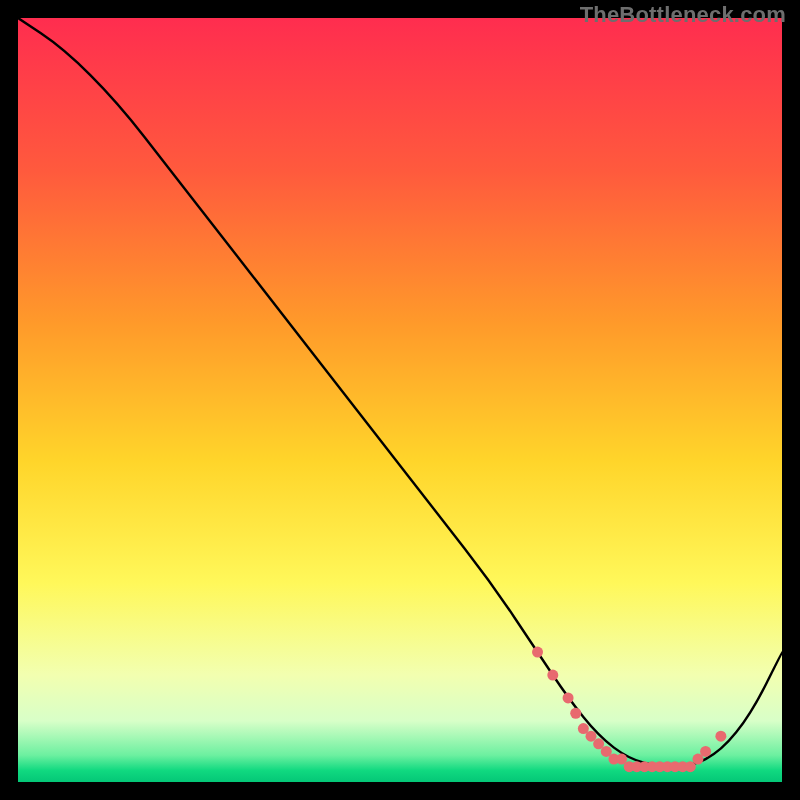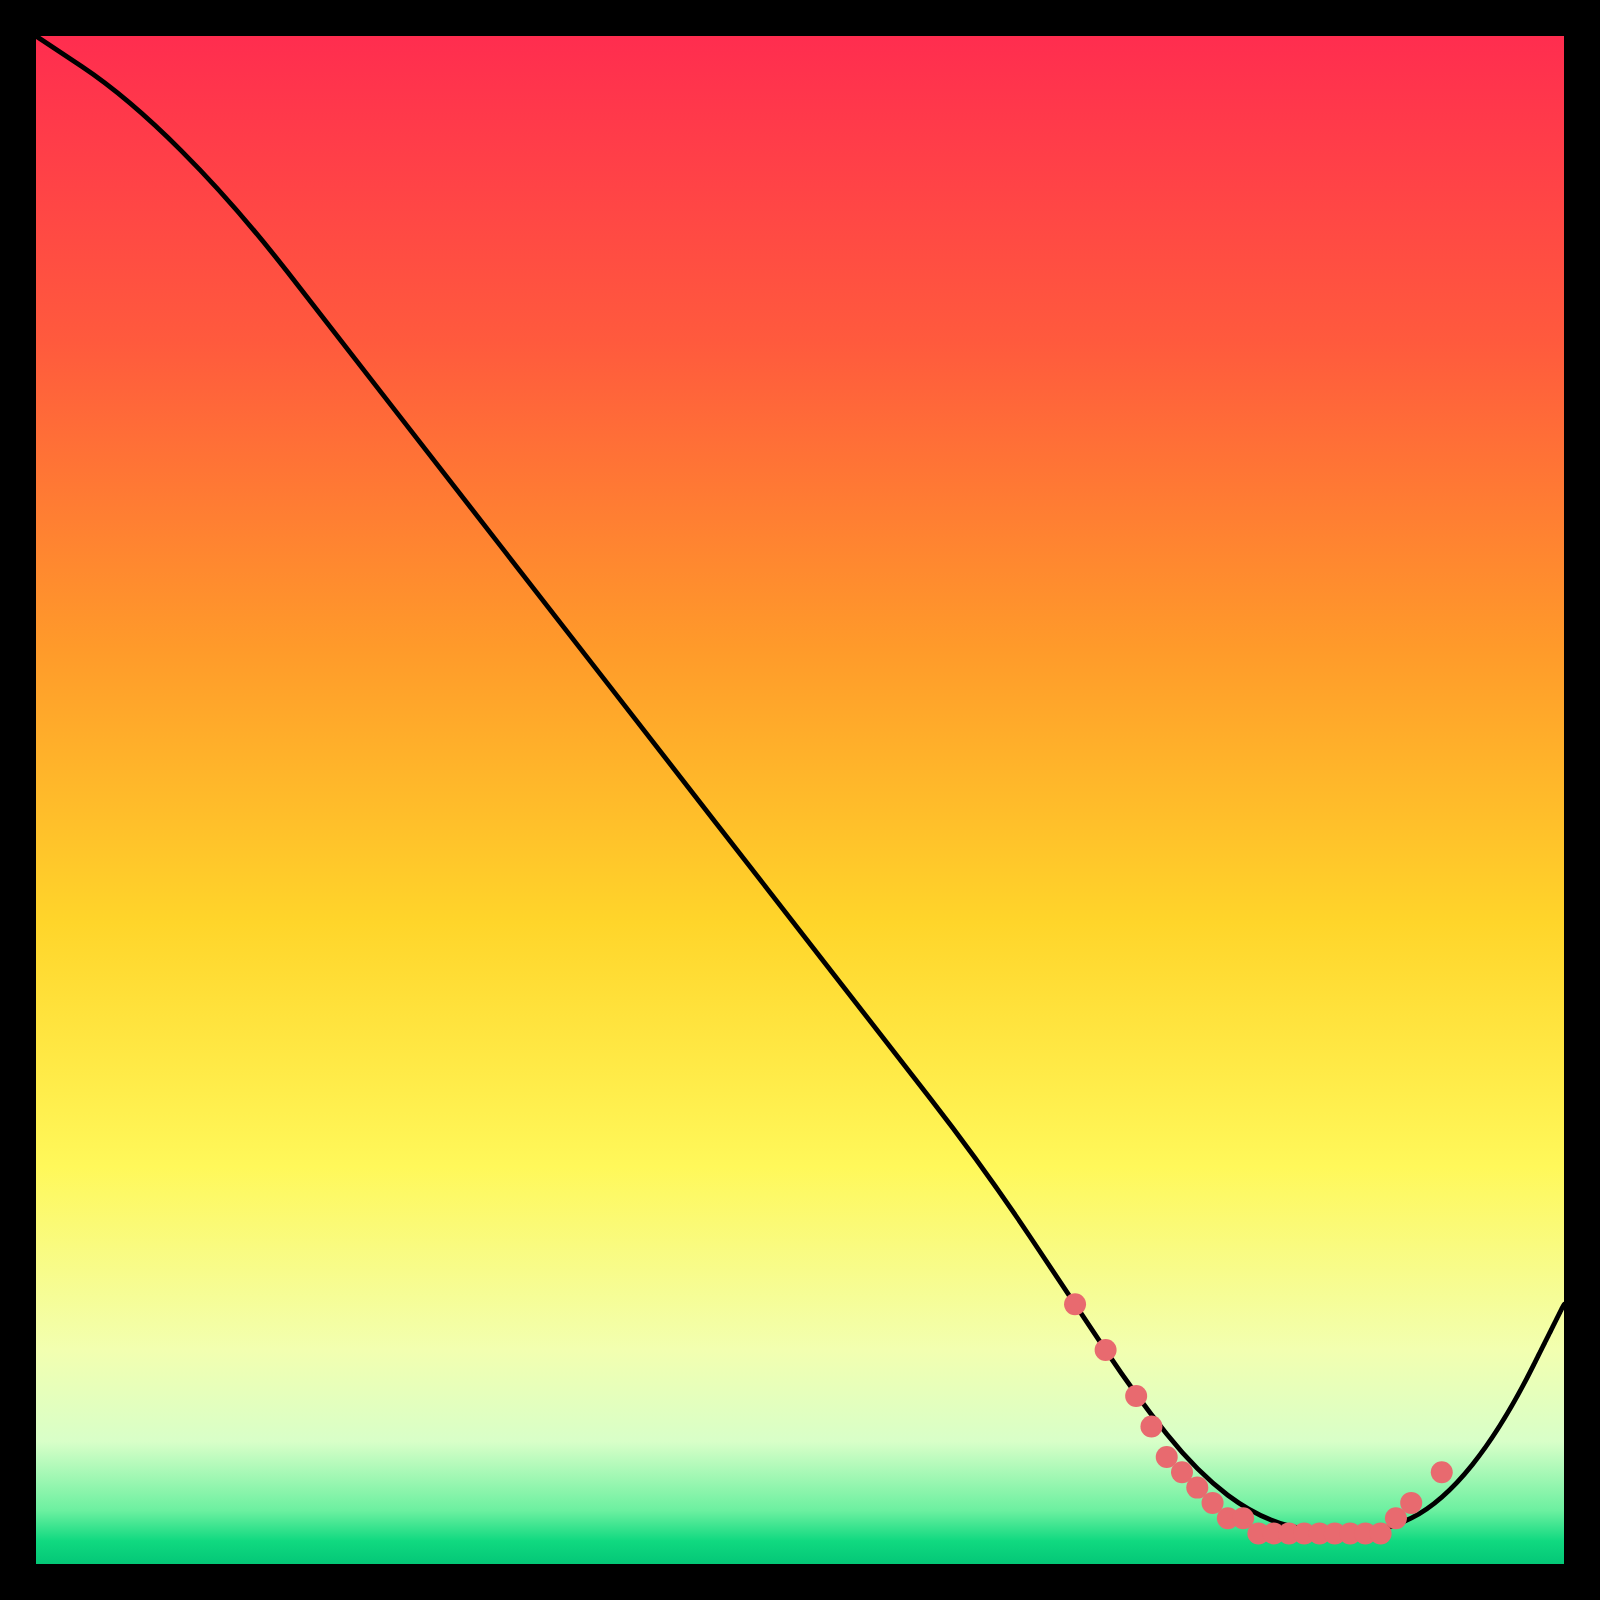--- a/index.html
+++ b/index.html
@@ -88,13 +88,14 @@
           <circle cx="657.04" cy="748.72" r="5.5" fill="#e86a6f"></circle>
           <circle cx="664.68" cy="748.72" r="5.5" fill="#e86a6f"></circle>
           <circle cx="672.32" cy="748.72" r="5.5" fill="#e86a6f"></circle>
           <circle cx="679.96" cy="741.08" r="5.5" fill="#e86a6f"></circle>
           <circle cx="687.6" cy="733.44" r="5.5" fill="#e86a6f"></circle>
           <circle cx="702.88" cy="718.16" r="5.5" fill="#e86a6f"></circle>
         </g>
     </svg>
   </div>
 
+  <div class="watermark">TheBottleneck.com</div>
 </div>
 
 </body></html>

